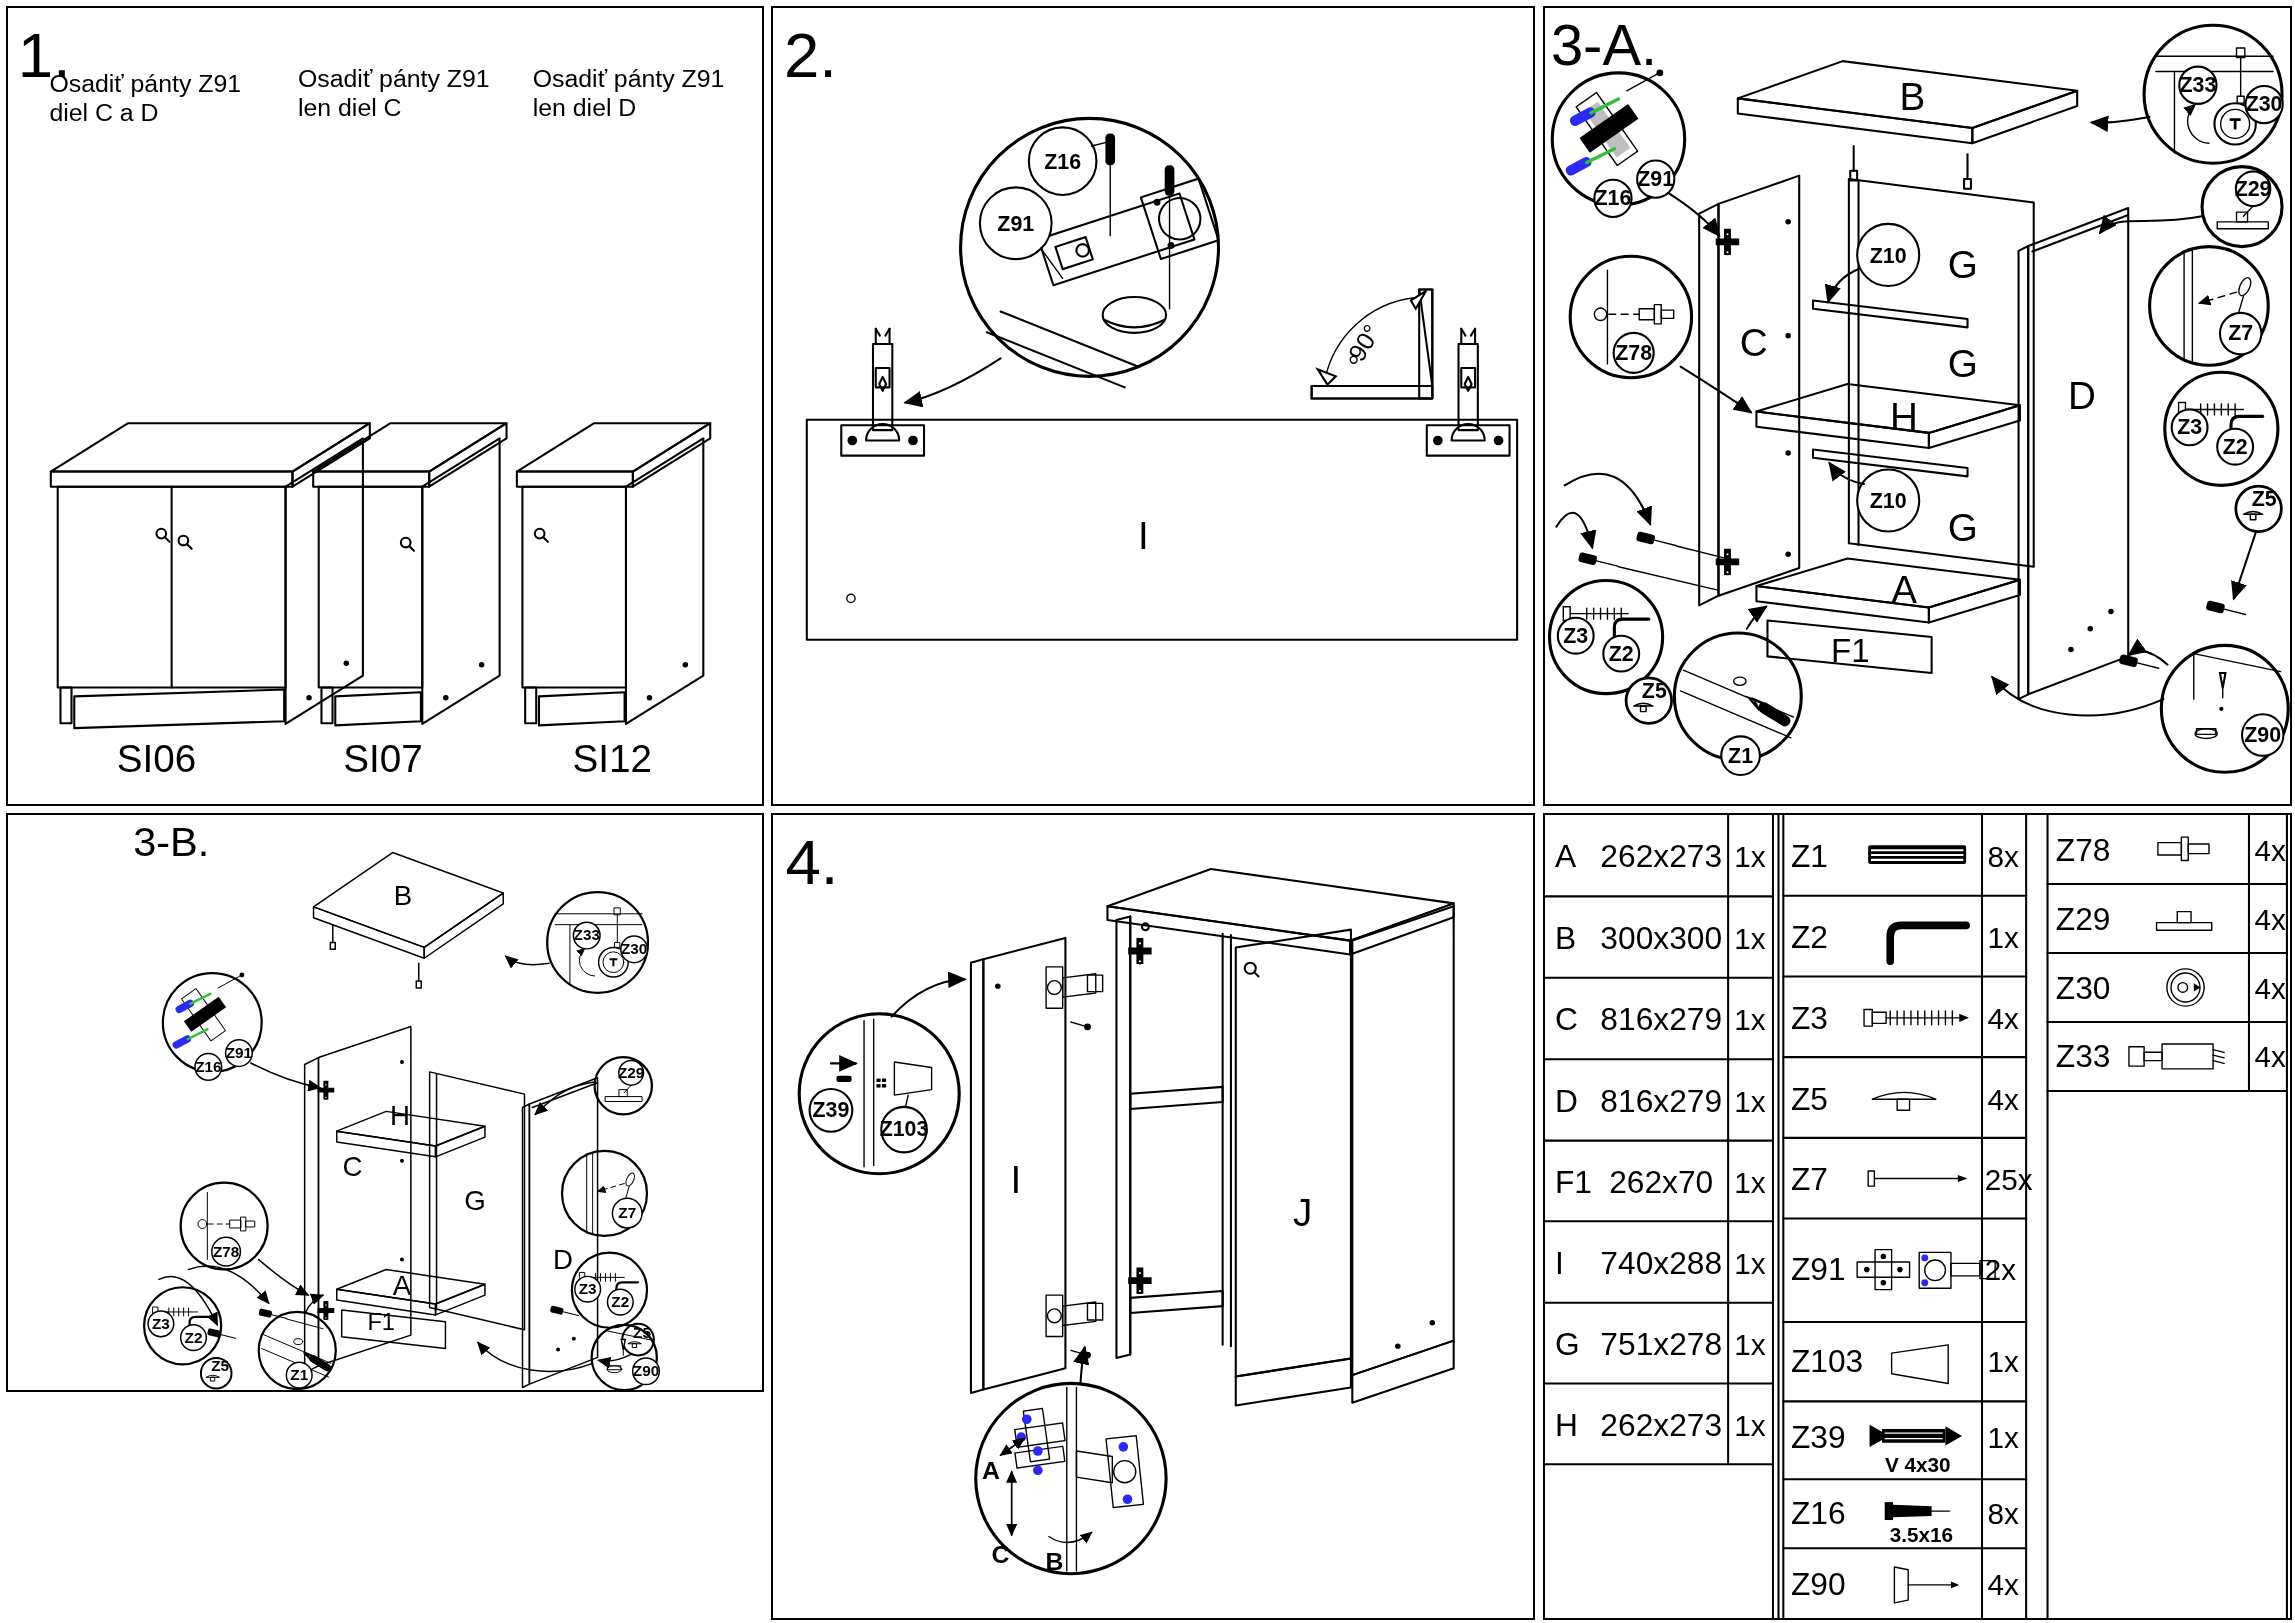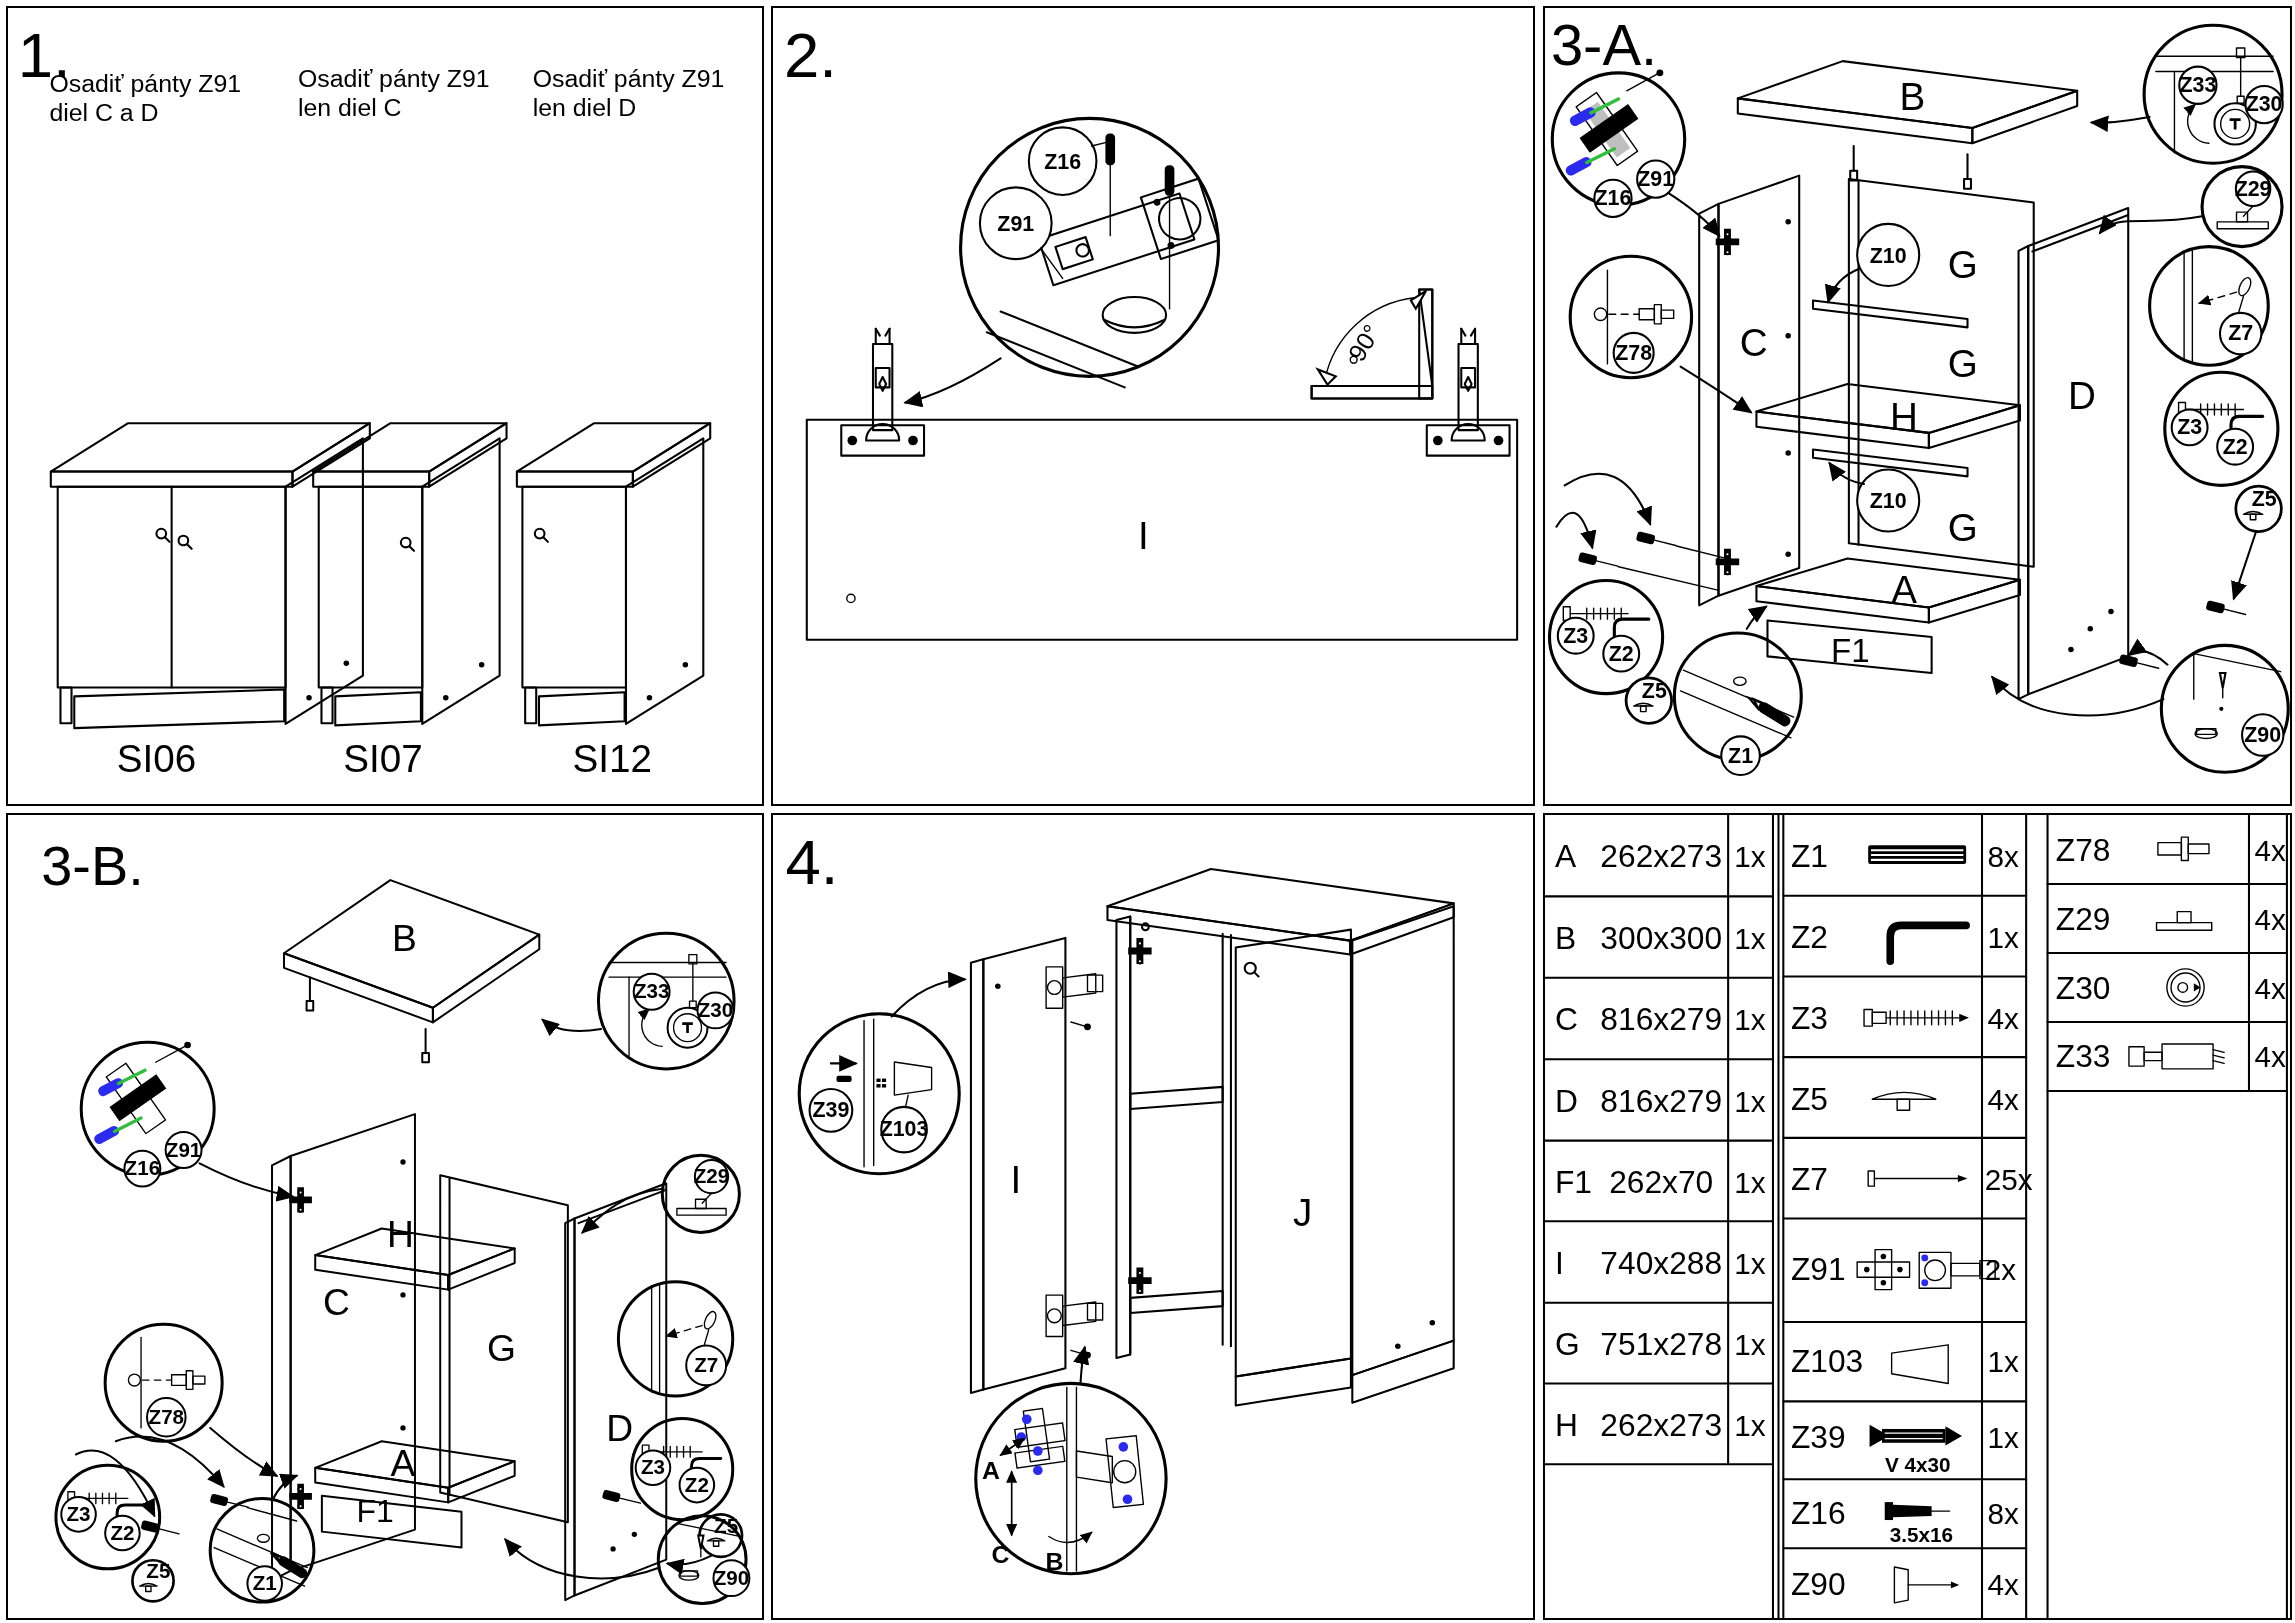--- a/index.html
+++ b/index.html
@@ -422,21 +422,21 @@
     <ellipse class="ln2" cx="958" cy="1052" rx="16" ry="7"></ellipse>
         <rect class="ln2" x="944" y="1045" width="28" height="8"></rect>
     <circle class="fw" cx="1040" cy="1054" r="30"></circle>
     <text class="t-co am" x="1040" y="1064">Z90</text>
     <path class="ln" marker-end="url(#ah)" d="M896,1002 C 810,1040 700,1034 648,970"></path>
     <path class="ln" marker-end="url(#ah)" d="M902,952 Q 868,922 846,938"></path>
   </g>
 </svg>
 </div>
 
-<div class="panel" style="left:5.5px;top:813px;width:758px;height:807px;padding-left:28px;">
+<div class="panel" style="left:5.5px;top:813px;width:758px;height:579px;padding-left:28px;">
 <svg viewBox="0 0 1092 1164">
   <defs>
     <g id="cr3b">
           <path class="fb" d="M-5,-22 h10 v14 h12 v10 h-12 v14 h-10 v-14 h-12 v-10 h12 z"></path>
           <circle class="fw" cx="0" cy="-14" r="3"></circle>
           <circle class="fw" cx="0" cy="12" r="3"></circle>
         </g>
     <g id="sc3b">
           <rect class="fb" x="-28" y="-7" width="26" height="14" rx="4"></rect>
           <line class="ln2" x1="-2" y1="0" x2="30" y2="0"></line>

